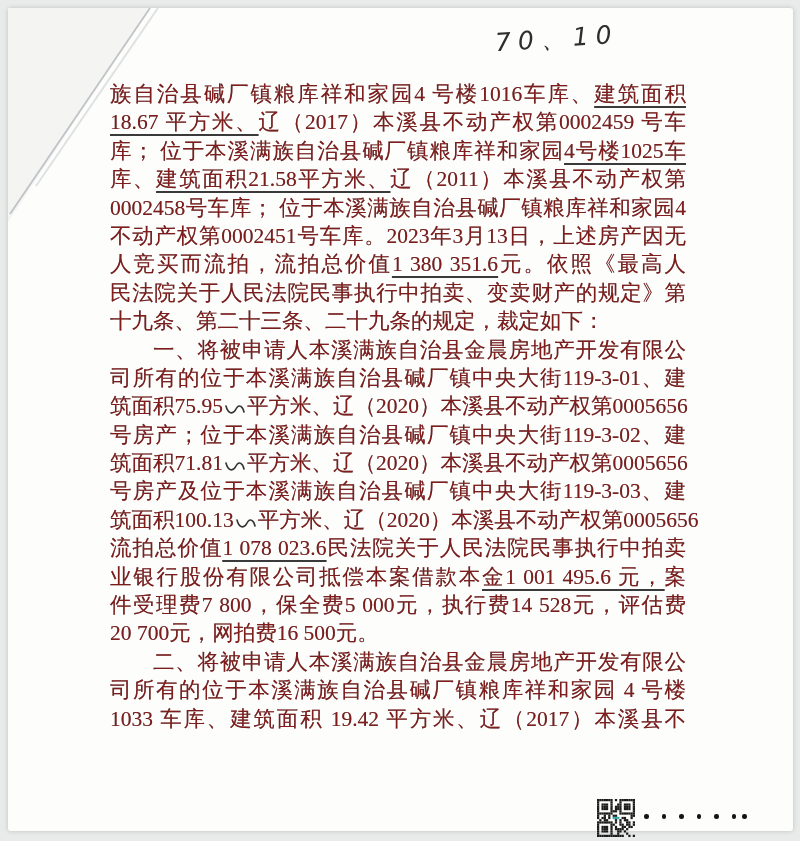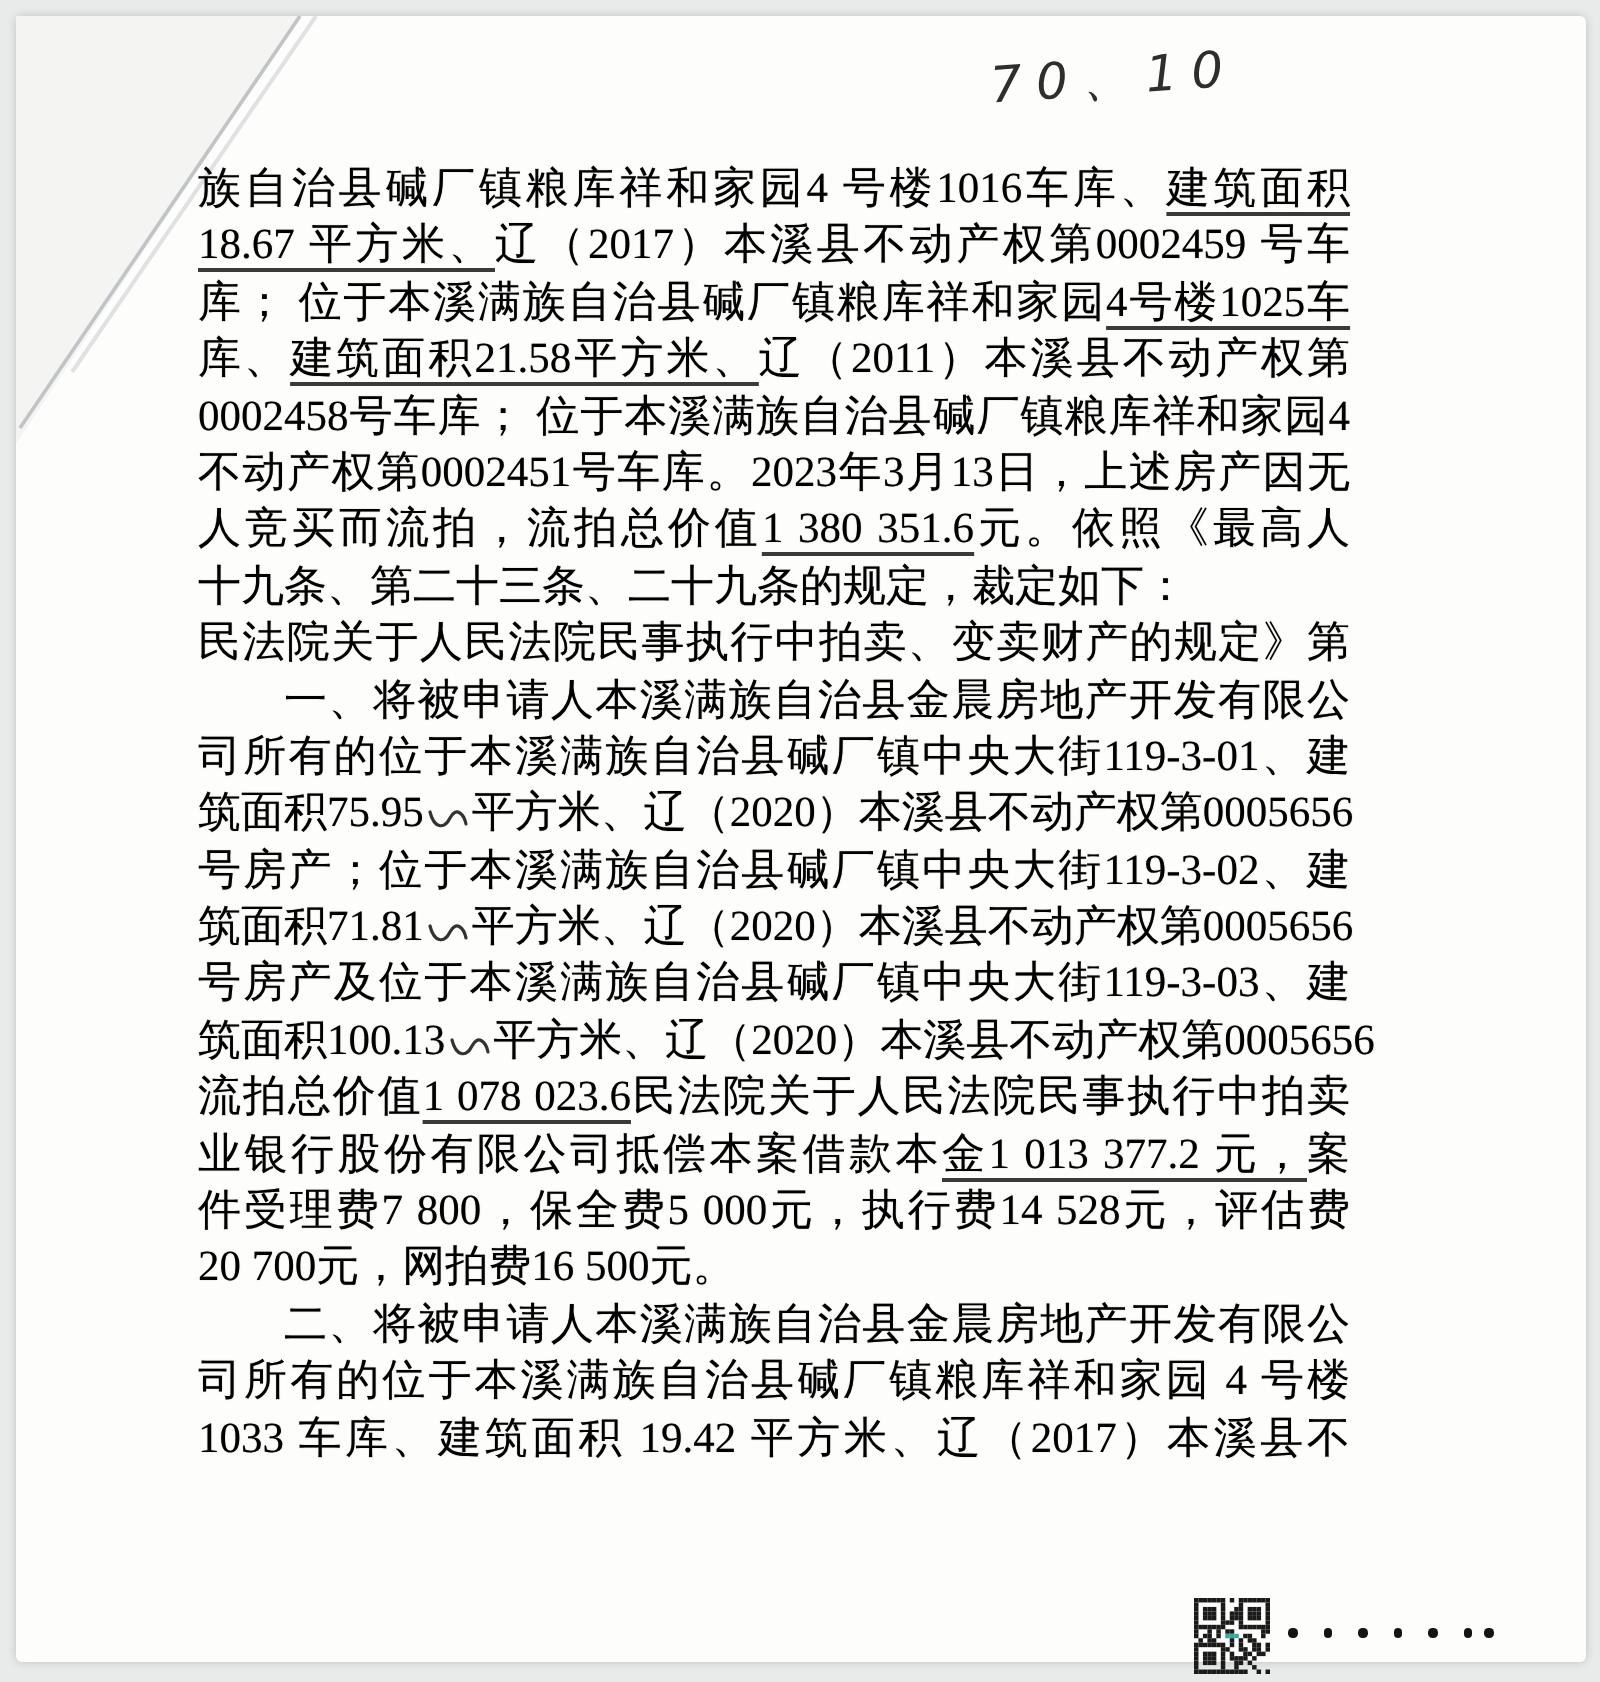--- a/index.html
+++ b/index.html
@@ -17,22 +17,22 @@
   .handwriting{
     position:absolute;left:487px;top:14px;
     font-family:"DejaVu Sans",sans-serif;
     font-style:italic;
     font-size:25px;color:#2e2e2e;
     letter-spacing:7px;
     transform:rotate(-4deg);
     white-space:nowrap;
   }
   .textblock{
-    position:absolute;left:91px;top:72px;width:576px;
-    color:#000000;
+    position:absolute;left:102px;top:72px;width:576px;
+    color:#7f1d1d;
   }
   .line{
     height:28.4px;line-height:28.4px;font-size:21.5px;
     text-align:justify;
     white-space:nowrap;
     text-shadow:0 0 .5px rgba(40,40,40,.55);
   }
   .line.just{text-align-last:justify;}
   .line.nojust{text-align-last:left;}
   .line.indent{text-indent:43px;}
@@ -66,37 +66,37 @@
   <div class="handwriting">70、10</div>
 
   <div class="textblock" id="doc-lines">
       <div class="line just"><span>族自治县碱厂镇粮库祥和家园4 号楼1016车库、</span><span class="u">建筑面积</span></div>
       <div class="line just"><span class="u">18.67 平方米、</span><span>辽（2017）本溪县不动产权第0002459 号车</span></div>
       <div class="line just"><span>库； 位于本溪满族自治县碱厂镇粮库祥和家园</span><span class="u">4号楼1025车</span></div>
       <div class="line just"><span>库、</span><span class="u">建筑面积21.58平方米、</span><span>辽（2011）本溪县不动产权第</span></div>
       <div class="line just"><span>0002458号车库； 位于本溪满族自治县碱厂镇粮库祥和家园4</span></div>
       <div class="line just"><span>不动产权第0002451号车库。2023年3月13日，上述房产因无</span></div>
       <div class="line just"><span>人竞买而流拍，流拍总价值</span><span class="u">1 380 351.6</span><span>元。依照《最高人</span></div>
+      <div class="line just"><span>民法院关于人民法院民事执行中拍卖、变卖财产的规定》第</span></div>
       <div class="line nojust"><span>十九条、第二十三条、二十九条的规定，裁定如下：</span></div>
-      <div class="line just"><span>民法院关于人民法院民事执行中拍卖、变卖财产的规定》第</span></div>
       <div class="line just indent"><span>一、将被申请人本溪满族自治县金晨房地产开发有限公</span></div>
       <div class="line just"><span>司所有的位于本溪满族自治县碱厂镇中央大街119-3-01、建</span></div>
       <div class="line just"><span>筑面积75.95</span><span class="squiggle"><svg width="22" height="12" viewBox="0 0 22 12">
             <path d="M2 2 C4 10,9 11,12 5 S19 3,20 8" fill="none" stroke="#333" stroke-width="1.6" stroke-linecap="round"></path>
           </svg></span><span>平方米、辽（2020）本溪县不动产权第0005656</span></div>
       <div class="line just"><span>号房产；位于本溪满族自治县碱厂镇中央大街119-3-02、建</span></div>
       <div class="line just"><span>筑面积71.81</span><span class="squiggle"><svg width="22" height="12" viewBox="0 0 22 12">
             <path d="M2 2 C4 10,9 11,12 5 S19 3,20 8" fill="none" stroke="#333" stroke-width="1.6" stroke-linecap="round"></path>
           </svg></span><span>平方米、辽（2020）本溪县不动产权第0005656</span></div>
       <div class="line just"><span>号房产及位于本溪满族自治县碱厂镇中央大街119-3-03、建</span></div>
       <div class="line just"><span>筑面积100.13</span><span class="squiggle"><svg width="22" height="12" viewBox="0 0 22 12">
             <path d="M2 2 C4 10,9 11,12 5 S19 3,20 8" fill="none" stroke="#333" stroke-width="1.6" stroke-linecap="round"></path>
           </svg></span><span>平方米、辽（2020）本溪县不动产权第0005656</span></div>
       <div class="line just"><span>流拍总价值</span><span class="u">1 078 023.6</span><span>民法院关于人民法院民事执行中拍卖</span></div>
-      <div class="line just"><span>业银行股份有限公司抵偿本案借款本</span><span class="u">金1 013 377.2 元，</span><span>案</span></div>
+      <div class="line just"><span>业银行股份有限公司抵偿本案借款本</span><span class="u">金1 001 495.6 元，</span><span>案</span></div>
       <div class="line just"><span>件受理费7 800，保全费5 000元，执行费14 528元，评估费</span></div>
       <div class="line nojust"><span>20 700元，网拍费16 500元。</span></div>
       <div class="line just indent"><span>二、将被申请人本溪满族自治县金晨房地产开发有限公</span></div>
       <div class="line just"><span>司所有的位于本溪满族自治县碱厂镇粮库祥和家园 4 号楼</span></div>
       <div class="line just"><span>1033 车库、建筑面积 19.42 平方米、辽（2017）本溪县不</span></div>
     </div>
 
   <svg class="footer-qr" id="qr" width="38" height="38" viewBox="0 0 37.4 37.4">
       <rect x="0.00" y="0.00" width="2.2" height="2.2" fill="#1a1a1a"></rect>
       <rect x="2.20" y="0.00" width="2.2" height="2.2" fill="#1a1a1a"></rect>

